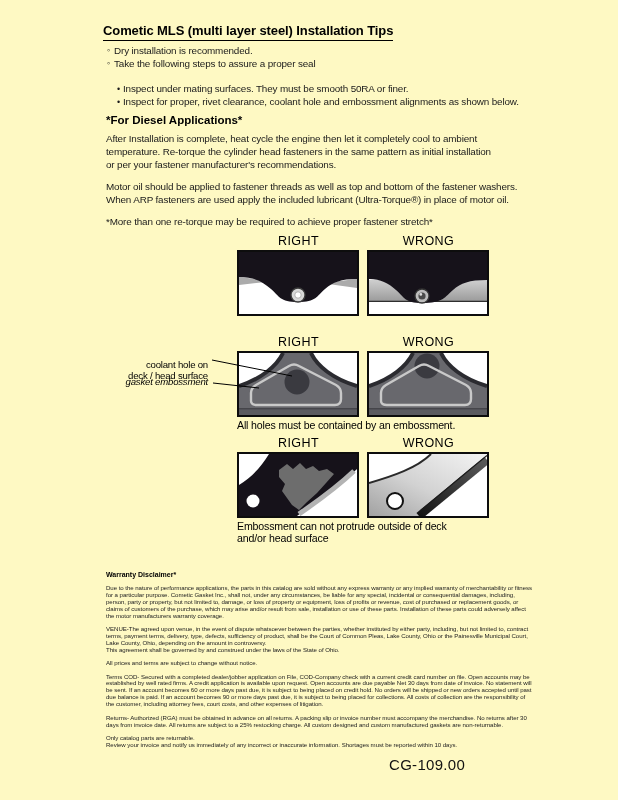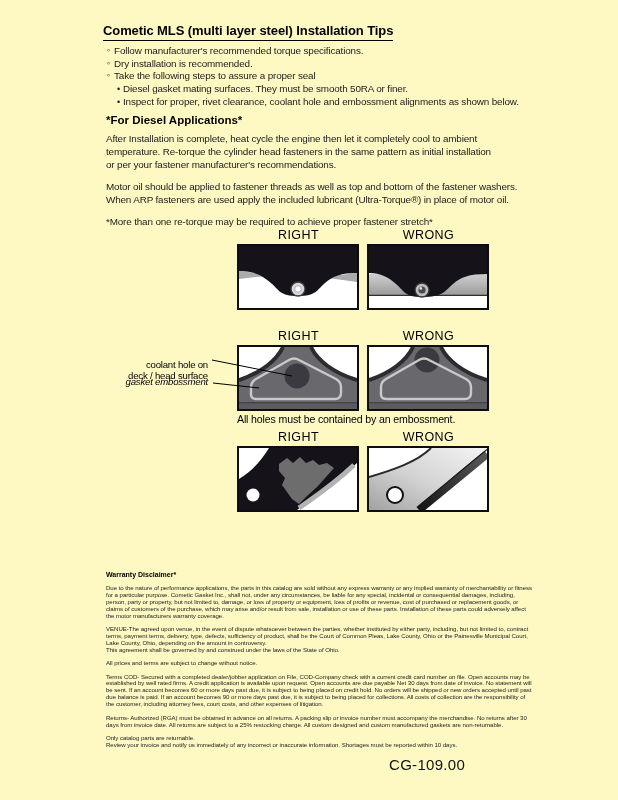--- a/index.html
+++ b/index.html
@@ -18,21 +18,21 @@
   .bullet-item { line-height:12.7px; }
   .bullet-item::before { content:"◦"; font-size:9px; margin-right:4px; position:relative; top:-1px; }
   .sub-bullets { left:117px; top:83px; font-size:9.9px; letter-spacing:-0.15px; }
   .sub-bullet-item { line-height:12.7px; }
   .sub-bullet-item::before { content:"•"; font-size:9px; margin-right:3px; }
 
   .diesel { left:106px; top:114px; width:412px; }
   .diesel h2 { margin:0 0 6px 0; font-size:11.5px; font-weight:bold; color:#000; }
   .diesel p { margin:0 0 9px 0; font-size:9.9px; line-height:13px; letter-spacing:-0.15px; }
 
-  .drow { left:237px; width:253px; }
+  .drow { left:237px; width:253px;margin-top:6px; }
   .drow-1 { top:228px; } .drow-2 { top:329px; } .drow-3 { top:430px; }
   .dcols { display:flex; gap:7px; }
   .dcol { width:123px; }
   .d-label { text-align:center; font-size:12.5px; letter-spacing:0.4px; color:#000; margin-bottom:2px; height:14px; }
   .d-img { width:118px; height:62px; border:2px solid #0d0d0d; display:block; }
   .d-caption { margin-top:3px; font-size:10.6px; letter-spacing:-0.15px; color:#000; line-height:11.6px; }
 
   .ann { width:112px; text-align:right; font-size:9.6px; line-height:11px; color:#000; letter-spacing:-0.2px; }
   .ann-coolant { left:96px; top:359px; }
   .ann-emboss  { left:96px; top:376px;font-style:italic; }
@@ -45,26 +45,25 @@
   .footer-code { left:389px; top:756px; font-size:15px; letter-spacing:0.3px; color:#111; }
 </style>
 </head>
 <body>
 
 <div class="page">
 
   <div class="abs title">Cometic MLS (multi layer steel) Installation Tips</div>
 
   <div class="abs bullets">
-    <div class="bullet-item">Follow manufacturer's recommended torque specifications.</div>
     <div class="bullet-item">Dry installation is recommended.</div>
     <div class="bullet-item">Take the following steps to assure a proper seal</div>
   </div>
   <div class="abs sub-bullets">
-    <div class="sub-bullet-item">Diesel gasket mating surfaces.  They must be smooth 50RA or finer.</div>
+    <div class="sub-bullet-item">Inspect under mating surfaces.  They must be smooth 50RA or finer.</div>
     <div class="sub-bullet-item">Inspect for proper, rivet clearance, coolant hole and embossment alignments as shown below.</div>
   </div>
 
   <div class="abs diesel">
     <h2>*For Diesel Applications*</h2>
     <p class="pre">After Installation is complete, heat cycle the engine then let it completely cool to ambient
 temperature. Re-torque the cylinder head fasteners in the same pattern as initial installation
 or per your fastener manufacturer's recommendations.</p>
     <p class="pre">Motor oil should be applied to fastener threads as well as top and bottom of the fastener washers.
 When ARP fasteners are used apply the included lubricant (Ultra-Torque®) in place of motor oil.</p>
@@ -175,20 +174,22 @@
           </defs>
           <rect width="118" height="62" fill="#ffffff"></rect>
           <path d="M62,0 H118 V6 C94,26 72,44 50,62 L0,62 L0,29 C24,22 48,14 62,0 Z" fill="url(#gDeck2)"></path>
           <path d="M62,0 C48,14 24,22 0,29" stroke="#2a2a2a" stroke-width="2" fill="none"></path>
           <path d="M118,6 C94,26 72,44 50,62" stroke="url(#gDark)" stroke-width="8" fill="none"></path>
           <path d="M118,1.5 C94,21 73,39 51,57" stroke="#1c1c1c" stroke-width="1.2" fill="none"></path>
           <circle cx="26" cy="47" r="8" fill="#ffffff" stroke="#111111" stroke-width="2"></circle>
         </svg>
       </div>
     </div>
+    <div class="d-caption pre">Embossment can not protrude outside of deck
+and/or head surface</div>
   </div>
 
   <div class="abs disclaimer">
     <h3>Warranty Disclaimer*</h3>
     <p class="pre">Due to the nature of performance applications, the parts in this catalog are sold without any express warranty or any implied warranty of merchantability or fitness for a particular purpose.  Cometic Gasket Inc., shall not, under any circumstances, be liable for any special, incidental or consequential damages, including, person, party or property, but not limited to, damage, or loss of property or equipment, loss of profits or revenue, cost of purchased or replacement goods, or claims of customers of the purchase, which may arise and/or result from sale, installation or use of these parts.  Installation of these parts could adversely affect the motor manufacturers warranty coverage.</p>
     <p class="pre">VENUE-The agreed upon venue, in the event of dispute whatsoever between the parties, whether instituted by either party, including, but not limited to, contract terms, payment terms, delivery, type, defects, sufficiency of product, shall be the Court of Common Pleas, Lake County, Ohio or the Painesville Municipal Court, Lake County, Ohio, depending on the amount in controversy.
 This agreement shall be governed by and construed under the laws of the State of Ohio.</p>
     <p class="pre">All prices and terms are subject to change without notice.</p>
     <p class="pre">Terms COD- Secured with a completed dealer/jobber application on File, COD-Company check with a current credit card number on file.  Open accounts may be established by well rated firms.  A credit application is available upon request.  Open accounts are due payable Net 30 days from date of invoice.  No statement will be sent.  If an account becomes 60 or more days past due, it is subject to being placed on credit hold.  No orders will be shipped or new orders accepted until past due balance is paid.  If an account becomes 90 or more days past due, it is subject to being placed for collections.  All costs of collection are the responsibility of the customer, including attorney fees, court costs, and other expenses of litigation.</p>
     <p class="pre">Returns- Authorized (RGA) must be obtained in advance on all returns.  A packing slip or invoice number must accompany the merchandise.  No returns after 30 days from invoice date.  All returns are subject to a 25% restocking charge.  All custom designed and custom manufactured gaskets are non-returnable.</p>

